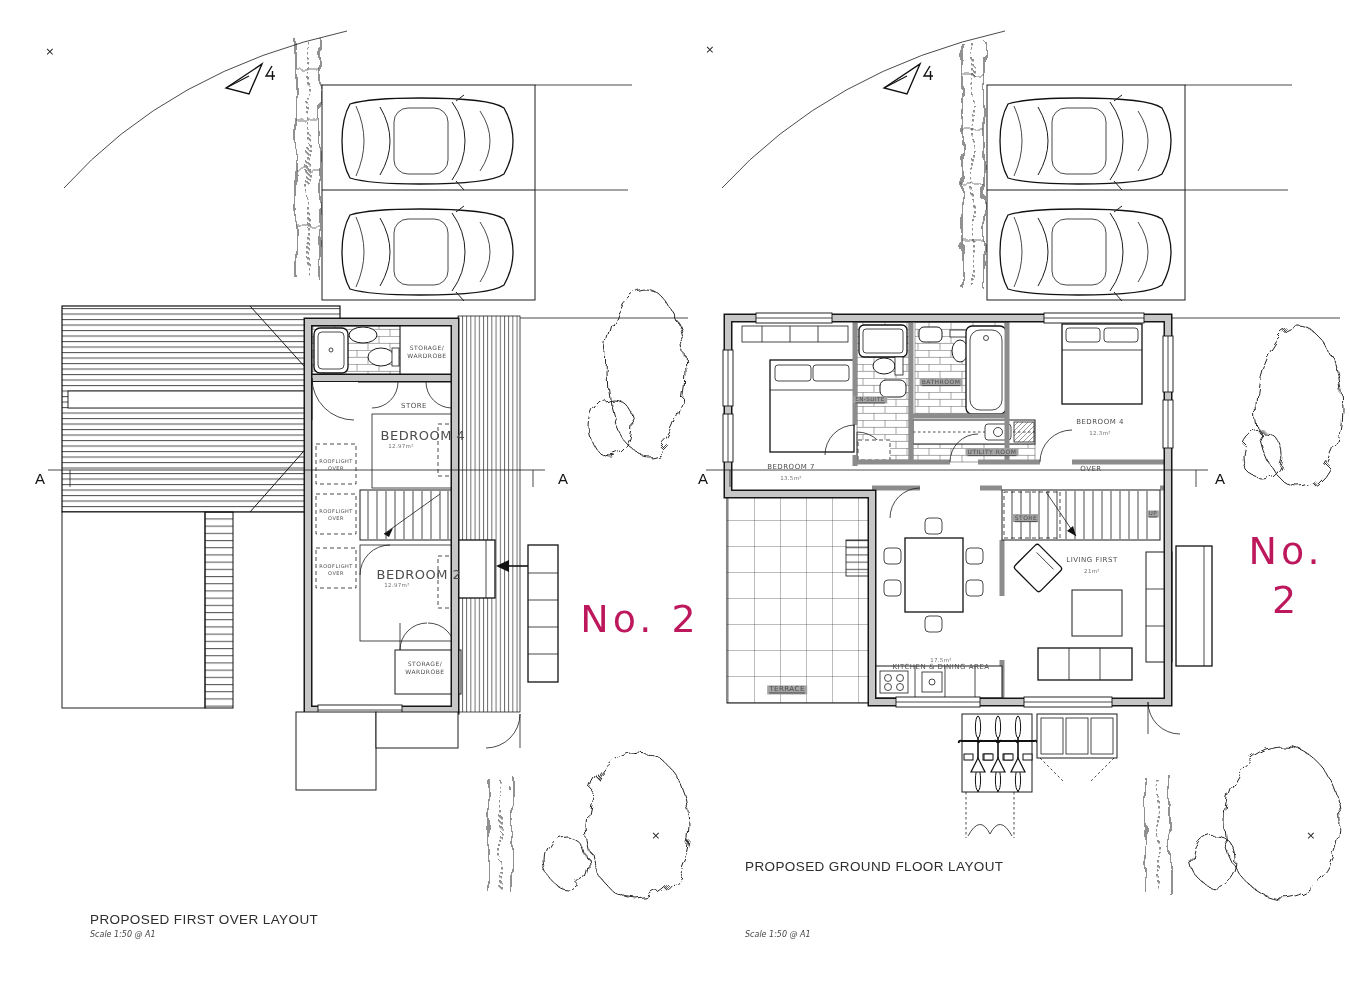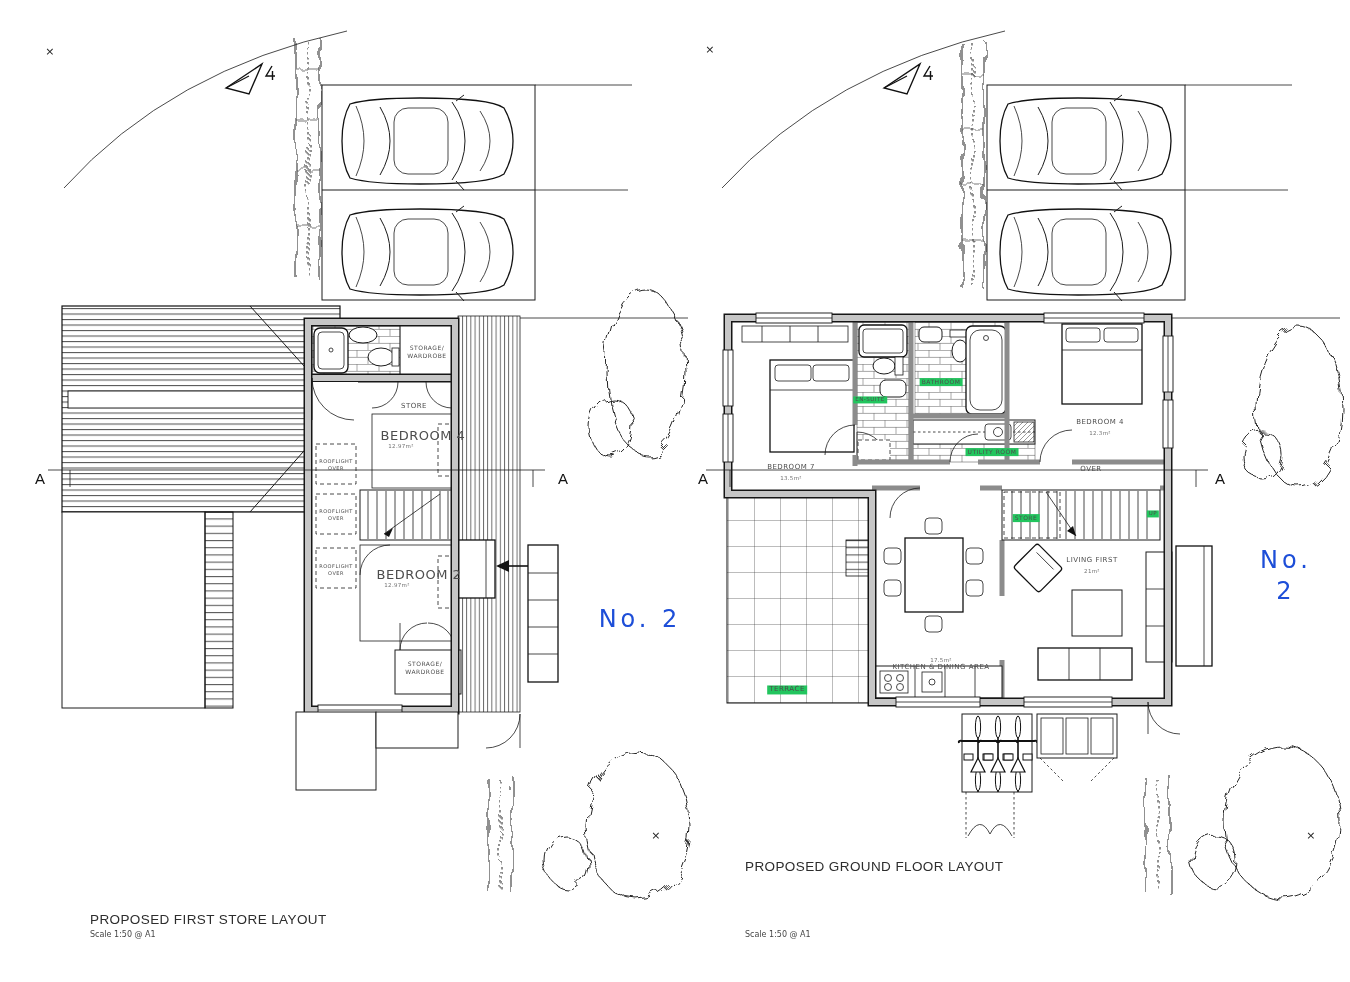--- a/index.html
+++ b/index.html
@@ -18,26 +18,26 @@
   .wallI{stroke:#c6c6c6;stroke-width:6;fill:none;}
   .iwall{stroke:#8c8c8c;stroke-width:5;fill:none;}
   .iwallk{stroke:#1c1c1c;stroke-width:.8;fill:none;}
   .grn{stroke:#222;fill:none;stroke-width:1;}
   
   .lbl{position:absolute;transform:translate(-50%,-50%);color:#4d4d4d;letter-spacing:.5px;
        white-space:pre-line;text-align:center;line-height:1.3;}
   .s5{font-size:5px;}.s55{font-size:5.5px;}.s6{font-size:6px;}.s7{font-size:7px;}.s75{font-size:13px;padding-left:44px;}
   .area{font-size:5.5px;color:#707070;letter-spacing:.3px;}
   .secA{font-size:15px;color:#111;font-family:"Liberation Sans",sans-serif;letter-spacing:0;}
-  .no2{font-size:24px;color:#1d4ed8;letter-spacing:4px;font-weight:400;}
+  .no2{font-size:38px;color:#be185d;letter-spacing:4px;font-weight:400;}
   .title{position:absolute;font-size:13.5px;color:#2d2d2d;letter-spacing:.4px;
          font-family:"Liberation Sans",sans-serif;}
-  .scale{position:absolute;font-size:8px;color:#454545;}
+  .scale{position:absolute;font-size:8px;color:#454545;font-style:italic;}
   .mark{font-size:11px;color:#222;}
-  .whitebg{background:#22c55e;padding:0 2px;}
+  .whitebg{background:#a3a3a3;padding:0 2px;text-decoration:underline;}
 </style>
 </head>
 <body>
 
 <div id="stage">
 
 <svg id="draw" width="1350" height="982" viewBox="0 0 1350 982">
   <defs>
     <filter id="rough" x="-40%" y="-40%" width="180%" height="180%">
       <feTurbulence type="fractalNoise" baseFrequency="0.045" numOctaves="3" seed="7" result="n"></feTurbulence>
@@ -365,21 +365,21 @@
 OVER</div>
 <div class="lbl s5" style="left:336px;top:569px">ROOFLIGHT
 OVER</div>
 <div class="lbl s75" style="left:397px;top:575px">BEDROOM 2</div>
 <div class="lbl area" style="left:397px;top:586px">12.97m²</div>
 <div class="lbl s6" style="left:425px;top:668px">STORAGE/
 WARDROBE</div>
 <div class="lbl secA" style="left:40px;top:479px">A</div>
 <div class="lbl secA" style="left:563px;top:479px">A</div>
 <div class="lbl no2" style="left:640px;top:620px">No. 2</div>
-<div class="title" style="left:90px;top:912px">PROPOSED FIRST STORE LAYOUT</div>
+<div class="title" style="left:90px;top:912px">PROPOSED FIRST OVER LAYOUT</div>
 <div class="scale" style="left:90px;top:930px">Scale 1:50 @ A1</div>
 <div class="lbl mark" style="left:50px;top:52px">×</div>
 <div class="lbl mark" style="left:656px;top:836px">×</div>
 
 <div class="lbl s7" style="left:791px;top:468px">BEDROOM 7</div>
 <div class="lbl area" style="left:791px;top:479px">13.5m²</div>
 <div class="lbl s55 whitebg" style="left:870px;top:400px">EN-SUITE</div>
 <div class="lbl s6 whitebg" style="left:941px;top:382px">BATHROOM</div>
 <div class="lbl s6 whitebg" style="left:992px;top:452px">UTILITY ROOM</div>
 <div class="lbl s7" style="left:1100px;top:423px">BEDROOM 4</div>

